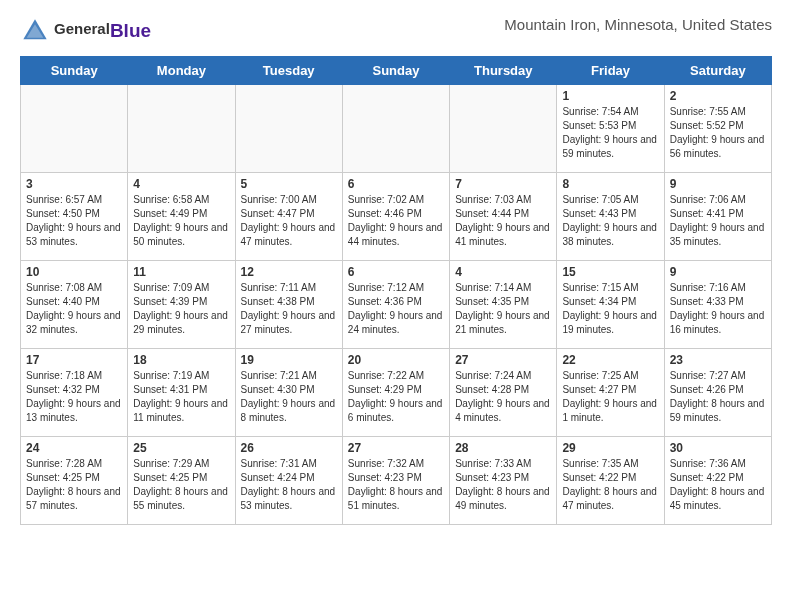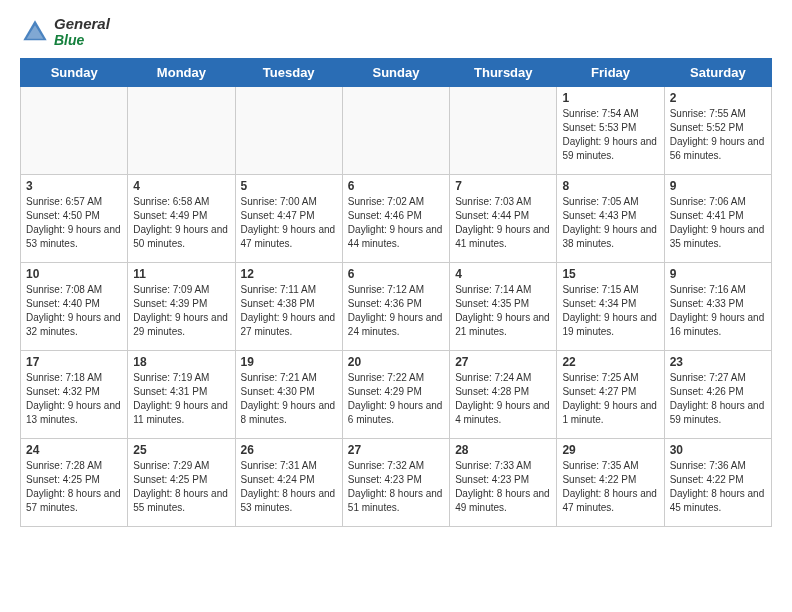--- a/index.html
+++ b/index.html
@@ -16,33 +16,31 @@
       align-items: flex-start;
       margin-bottom: 10px;
     }
     .logo {
       display: flex;
       align-items: center;
       gap: 4px;
     }
     .logo-text {
       display: flex;
-      flex-direction: column;
       line-height: 1.1;
-      font-style: italic;
     }
     .logo-general {
       font-size: 15px;
       font-weight: bold;
       color: #333;
     }
     .logo-blue {
-      font-size: 14px;
-      font-weight: bold;
-      color: #15803d;
+      font-size: 19px;
+      font-weight: bold;
+      color: #4c1d95;
     }
     .logo-icon {
       width: 30px;
       height: 30px;
     }
     .title-area {
       text-align: right;
     }
     .month-title {
       font-size: 32px;
@@ -97,20 +95,21 @@
     <svg class="logo-icon" viewBox="0 0 36 36" xmlns="http://www.w3.org/2000/svg">
       <polygon points="18,4 32,28 4,28" fill="#2a6db5" opacity="0.85"></polygon>
       <polygon points="18,10 28,26 8,26" fill="#fff" opacity="0.3"></polygon>
     </svg>
     <div class="logo-text">
       <span class="logo-general">General</span>
       <span class="logo-blue">Blue</span>
     </div>
   </div>
   <div class="title-area">
+    <div class="location-title">Mountain Iron, Minnesota, United States</div>
   </div>
 </div>
 
 <table class="calendar-table">
   <thead>
     <tr id="weekday-row">
         <th>Sunday</th>
         <th>Monday</th>
         <th>Tuesday</th>
         <th>Sunday</th>

